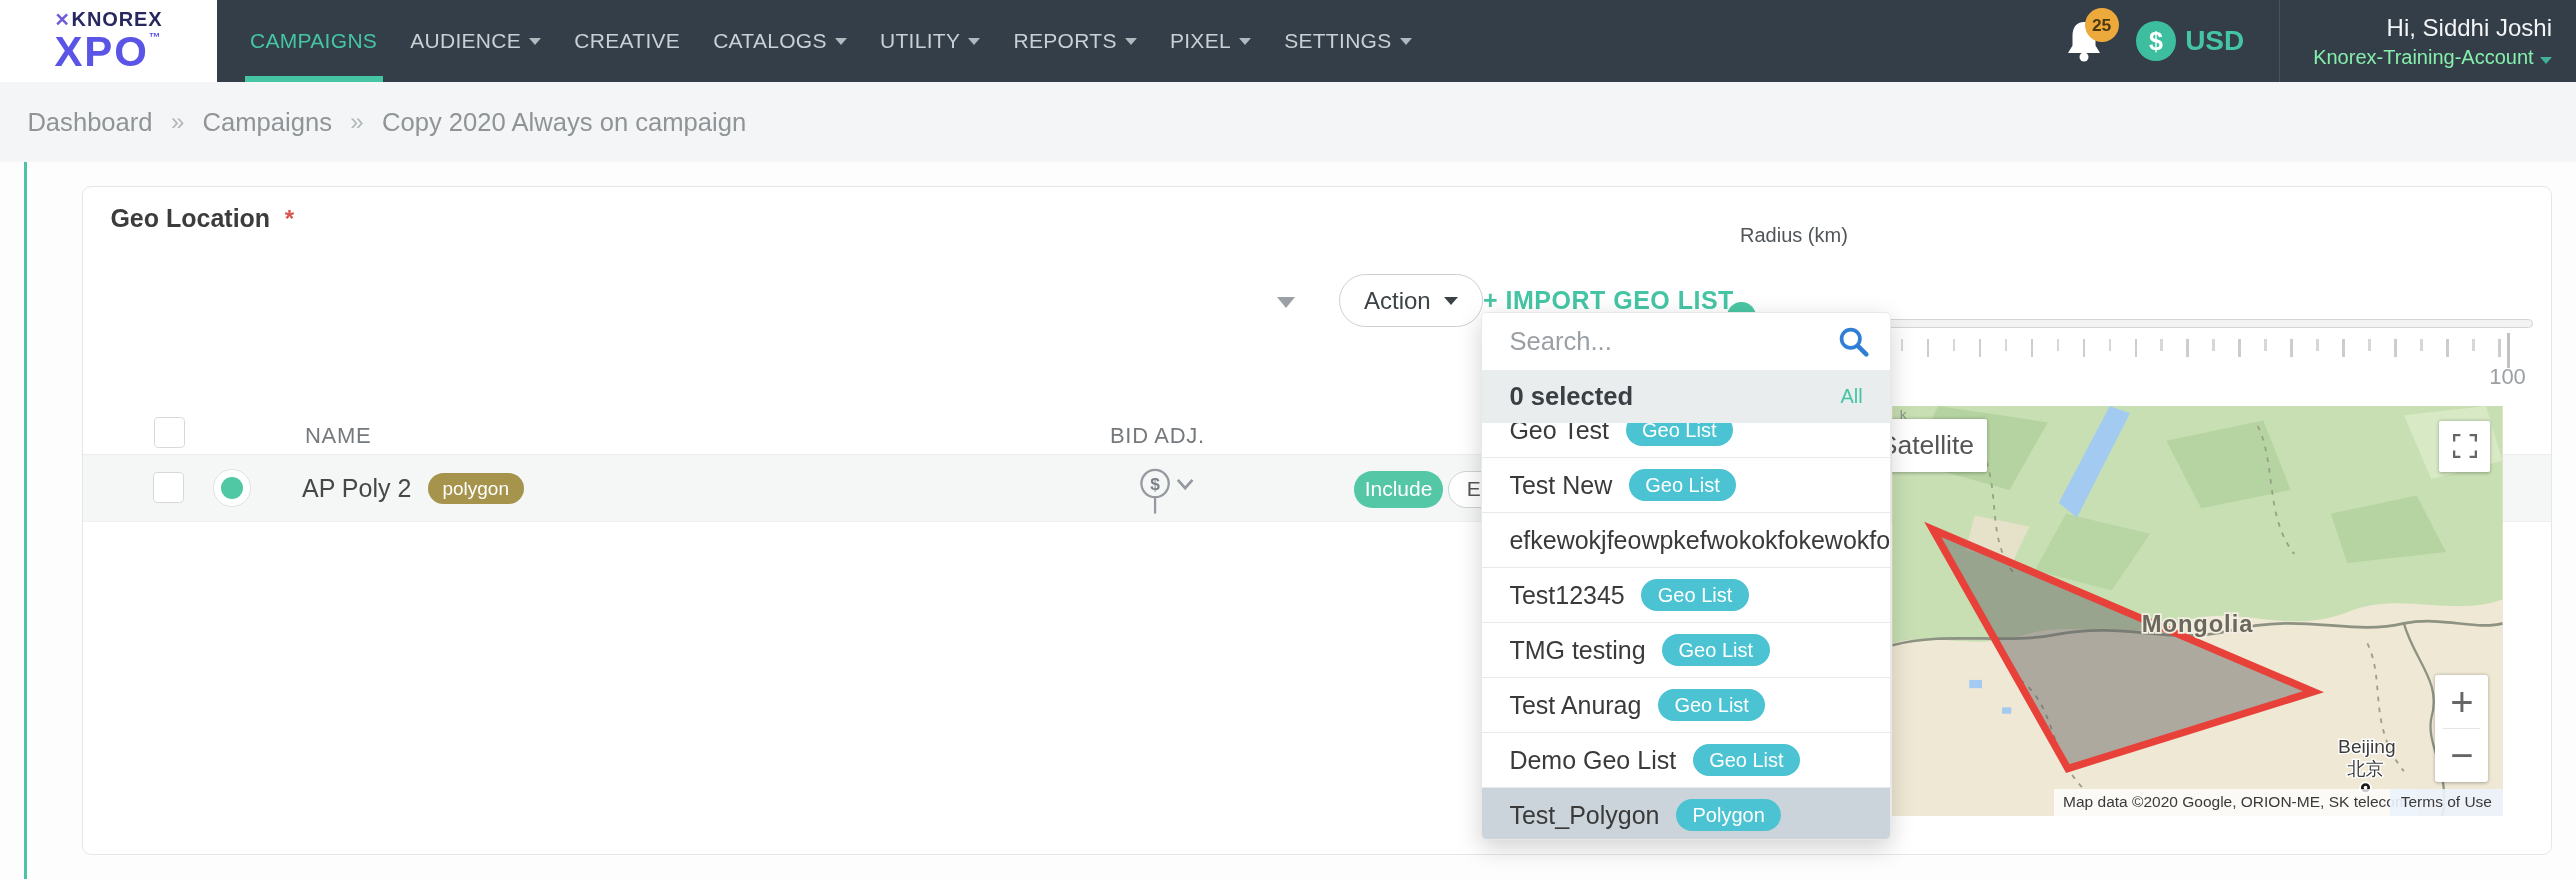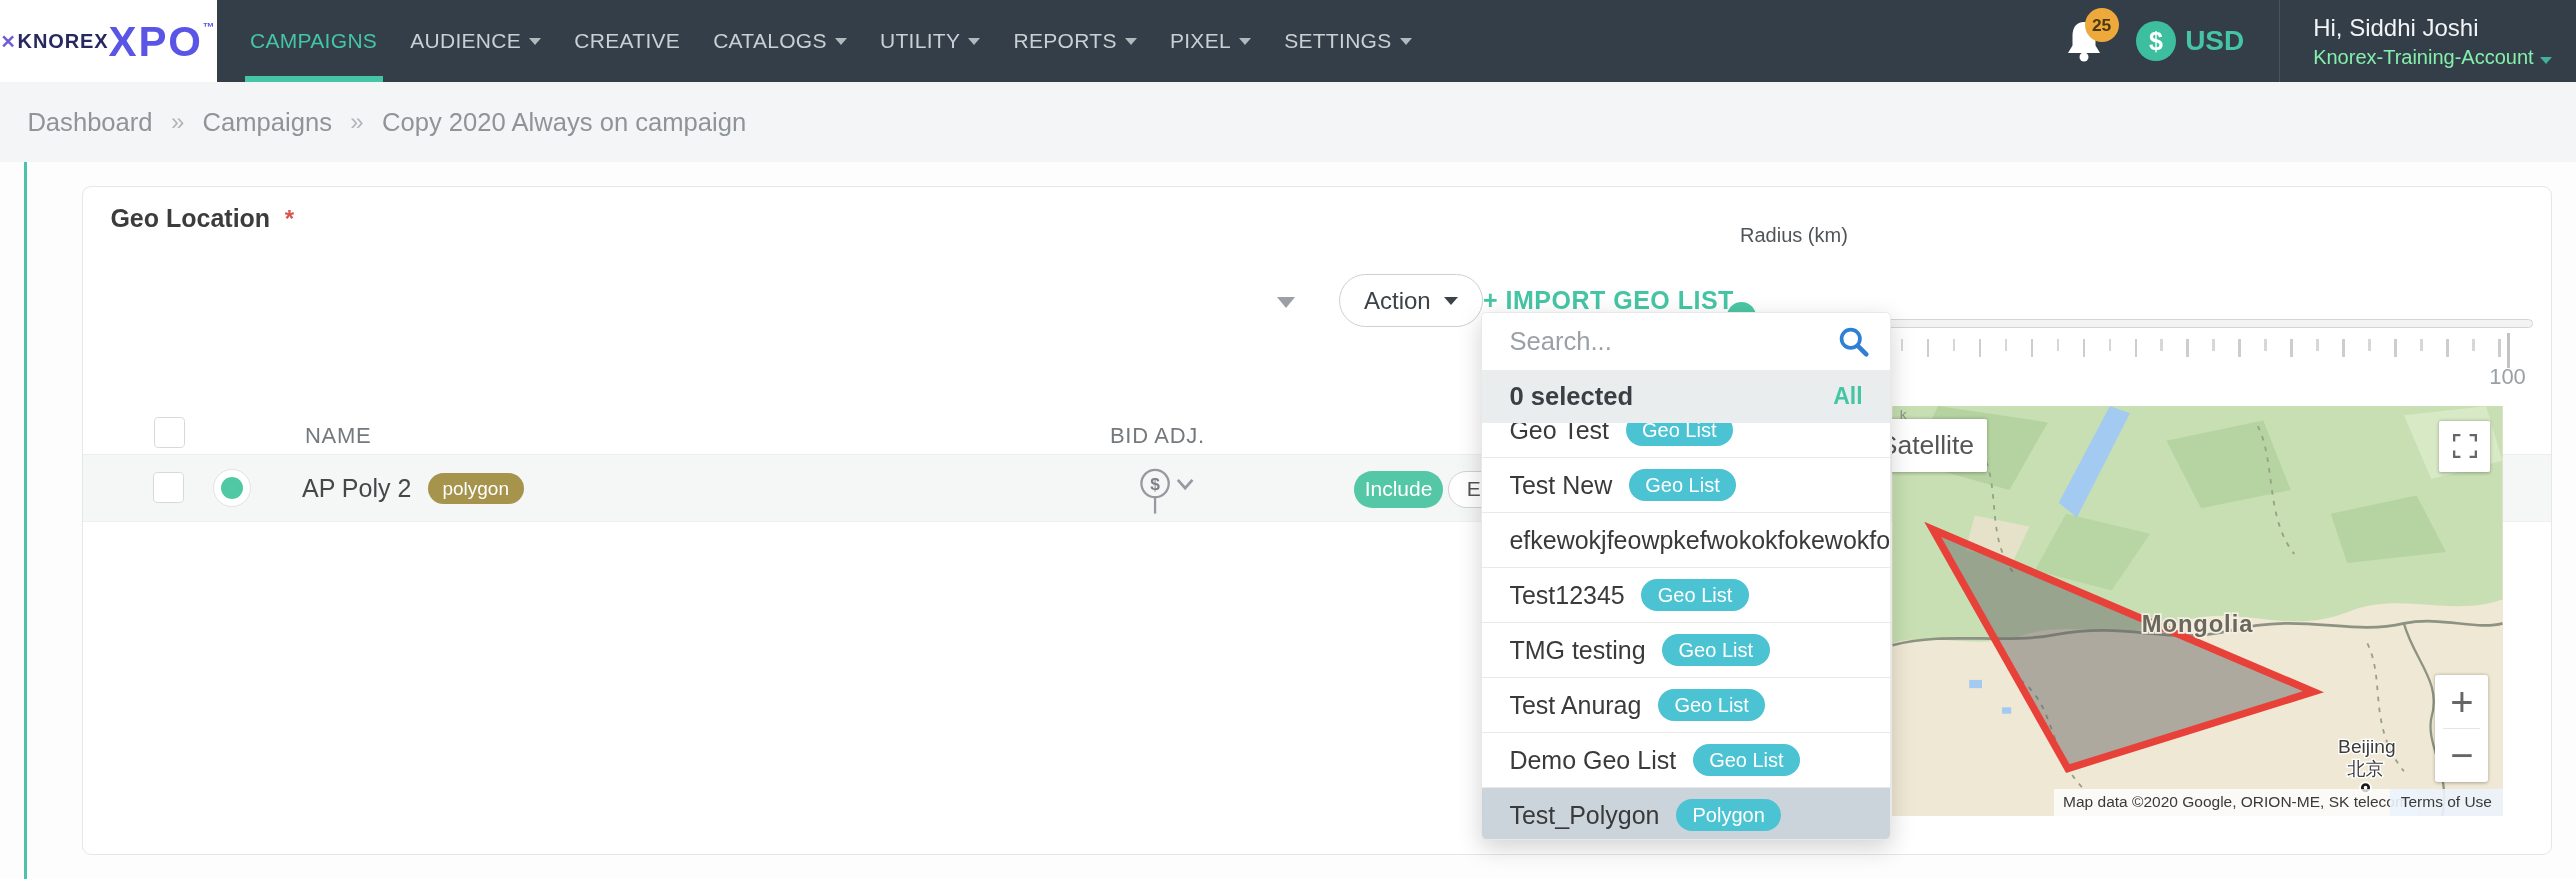--- a/index.html
+++ b/index.html
@@ -1,37 +1,37 @@
 <!DOCTYPE html>
 <html style="font-size:14.6px"><head>
 <meta charset="utf-8">
 <style>
   *{box-sizing:border-box;margin:0;padding:0}
   html,body{width:2576px;height:879px;font-family:"Liberation Sans",sans-serif;background:#fdfdfd;position:relative;overflow:hidden}
 
   
   .navbar{position:absolute;left:0;top:0;width:2576px;height:82px;background:#333e48;display:flex;align-items:stretch;z-index:20}
-  .logo-box{width:217px;background:#ffffff;display:flex;justify-content:center;align-items:center;line-height:1}
+  .logo-box{width:217px;background:#ffffff;display:flex;flex-direction:column;justify-content:center;align-items:center;line-height:1}
   .logo-brand{font-size:20px;font-weight:bold;color:#27285f;letter-spacing:0.9px}
   .logo-mark{color:#6f5cd6;font-weight:bold;font-size:18.3px;margin-right:0.9px}
   .logo-product{font-size:42px;font-weight:bold;color:#5a55e6;letter-spacing:1.8px;margin-top:1.8px}
   .logo-tm{font-size:12px;vertical-align:top;color:#5a55e6}
   .nav-items{display:flex;align-items:stretch;margin-left:16.5px}
   .nav-item{position:relative;display:flex;align-items:center;padding:0 16.5px;font-size:21px;letter-spacing:0.3px;color:#c9cfd4;cursor:pointer;white-space:nowrap}
   .nav-item.active{color:#45c5a4}
   .nav-item.active::after{content:"";position:absolute;left:11px;right:11px;bottom:0;height:6.4px;background:#45c5a4}
   .nav-caret{display:inline-block;width:0;height:0;border-left:6.4px solid transparent;border-right:6.4px solid transparent;border-top:7.3px solid currentColor;margin-left:8.2px;opacity:.85}
   .nav-right{margin-left:auto;display:flex;align-items:center;padding-right:24px}
   .bell-wrap{position:relative;margin-right:32px}
   .notif-badge{position:absolute;top:-9.1px;right:-14.6px;min-width:34px;height:34px;border-radius:17.4px;background:#eda93c;color:#4a3a12;font-size:17.4px;font-weight:bold;display:flex;align-items:center;justify-content:center;padding:0 5.5px}
   .usd-wrap{display:flex;align-items:center;margin-right:35px}
   .usd-circle{width:40px;height:40px;border-radius:50%;background:#3dbf9f;color:#fff;font-size:25px;font-weight:bold;display:flex;align-items:center;justify-content:center;margin-right:9.1px}
   .usd-code{color:#45c5a4;font-size:28px;font-weight:bold}
   .nav-divider{width:0.9px;height:82px;background:#46525c;margin-right:33px}
-  .user-block{text-align:left;line-height:1.3}
+  .user-block{text-align:right;line-height:1.3}
   .user-greeting{color:#f2f4f5;font-size:24px}
   .user-account{color:#86efac;font-size:20px;cursor:pointer}
   .user-account .nav-caret{border-top-color:#45c5a4;margin-left:6.4px}
 
   
   .breadcrumb{position:absolute;left:0;top:82px;width:2576px;height:80px;background:#f4f5f6;display:flex;align-items:center;padding-left:27.4px;font-size:25.6px;color:#8f9497}
   .crumb{cursor:pointer}
   .crumb-sep{color:#b2b7ba;margin:0 18.3px;font-size:24px}
 
   .teal-line{position:absolute;left:24px;top:162px;width:2.7px;height:718px;background:#4cc3a8;z-index:2}
@@ -73,21 +73,21 @@
   .pill-exclude{left:1365px;width:112px;background:#fff;border:0.9px solid #cfd3d6;color:#555}
 
   
   .dropdown{position:absolute;left:1481px;top:312px;width:410px;height:528px;background:#fff;border:0.9px solid #e8e8e8;border-radius:5.5px;box-shadow:0 7.3px 24px rgba(0,0,0,.18);z-index:10;overflow:hidden}
   .dd-search-wrap{position:relative;height:57px}
   .dd-search{width:100%;height:57px;border:none;outline:none;padding:0 64px 0 27.4px;font-size:25.6px;color:#333;font-family:inherit}
   .dd-search::placeholder{color:#9aa0a5}
   .dd-search-icon{position:absolute;right:20px;top:12px}
   .dd-selected-bar{position:relative;z-index:2;height:53px;background:#e9edee;display:flex;align-items:center;padding:0 27.4px}
   .dd-selected{font-size:25.6px;font-weight:bold;color:#3a3f44}
-  .dd-all{margin-left:auto;font-size:23px;font-weight:bold;color:#45c5a4;cursor:pointer}
+  .dd-all{margin-left:auto;font-size:20px;font-weight:normal;color:#45c5a4;cursor:pointer}
   .dd-list{position:relative;z-index:1;height:419px;overflow:hidden}
   .dd-item{height:55px;display:flex;align-items:center;padding:0 27.4px;border-bottom:0.9px solid #e9e9e9;font-size:25px;color:#3a3a3a;white-space:nowrap;overflow:hidden;background:#fff;cursor:pointer}
   .dd-item.clipped{margin-top:-20px}
   .dd-item.highlight{background:#cad4da;border-bottom-color:#cad4da}
   .dd-badge{margin-left:16.5px;background:#4cc3d2;color:#fff;font-size:20px;padding:4.6px 16.5px;border-radius:17.4px;flex-shrink:0}
 
   
   .map{position:absolute;left:1892px;top:406px;width:611px;height:410px;overflow:hidden;background:#efe8d4;z-index:3}
   .map svg text{font-family:"Liberation Sans",sans-serif}
   .map-btn{position:absolute;background:#fff;box-shadow:0 0.9px 3.7px rgba(0,0,0,.3);border-radius:1.8px}

